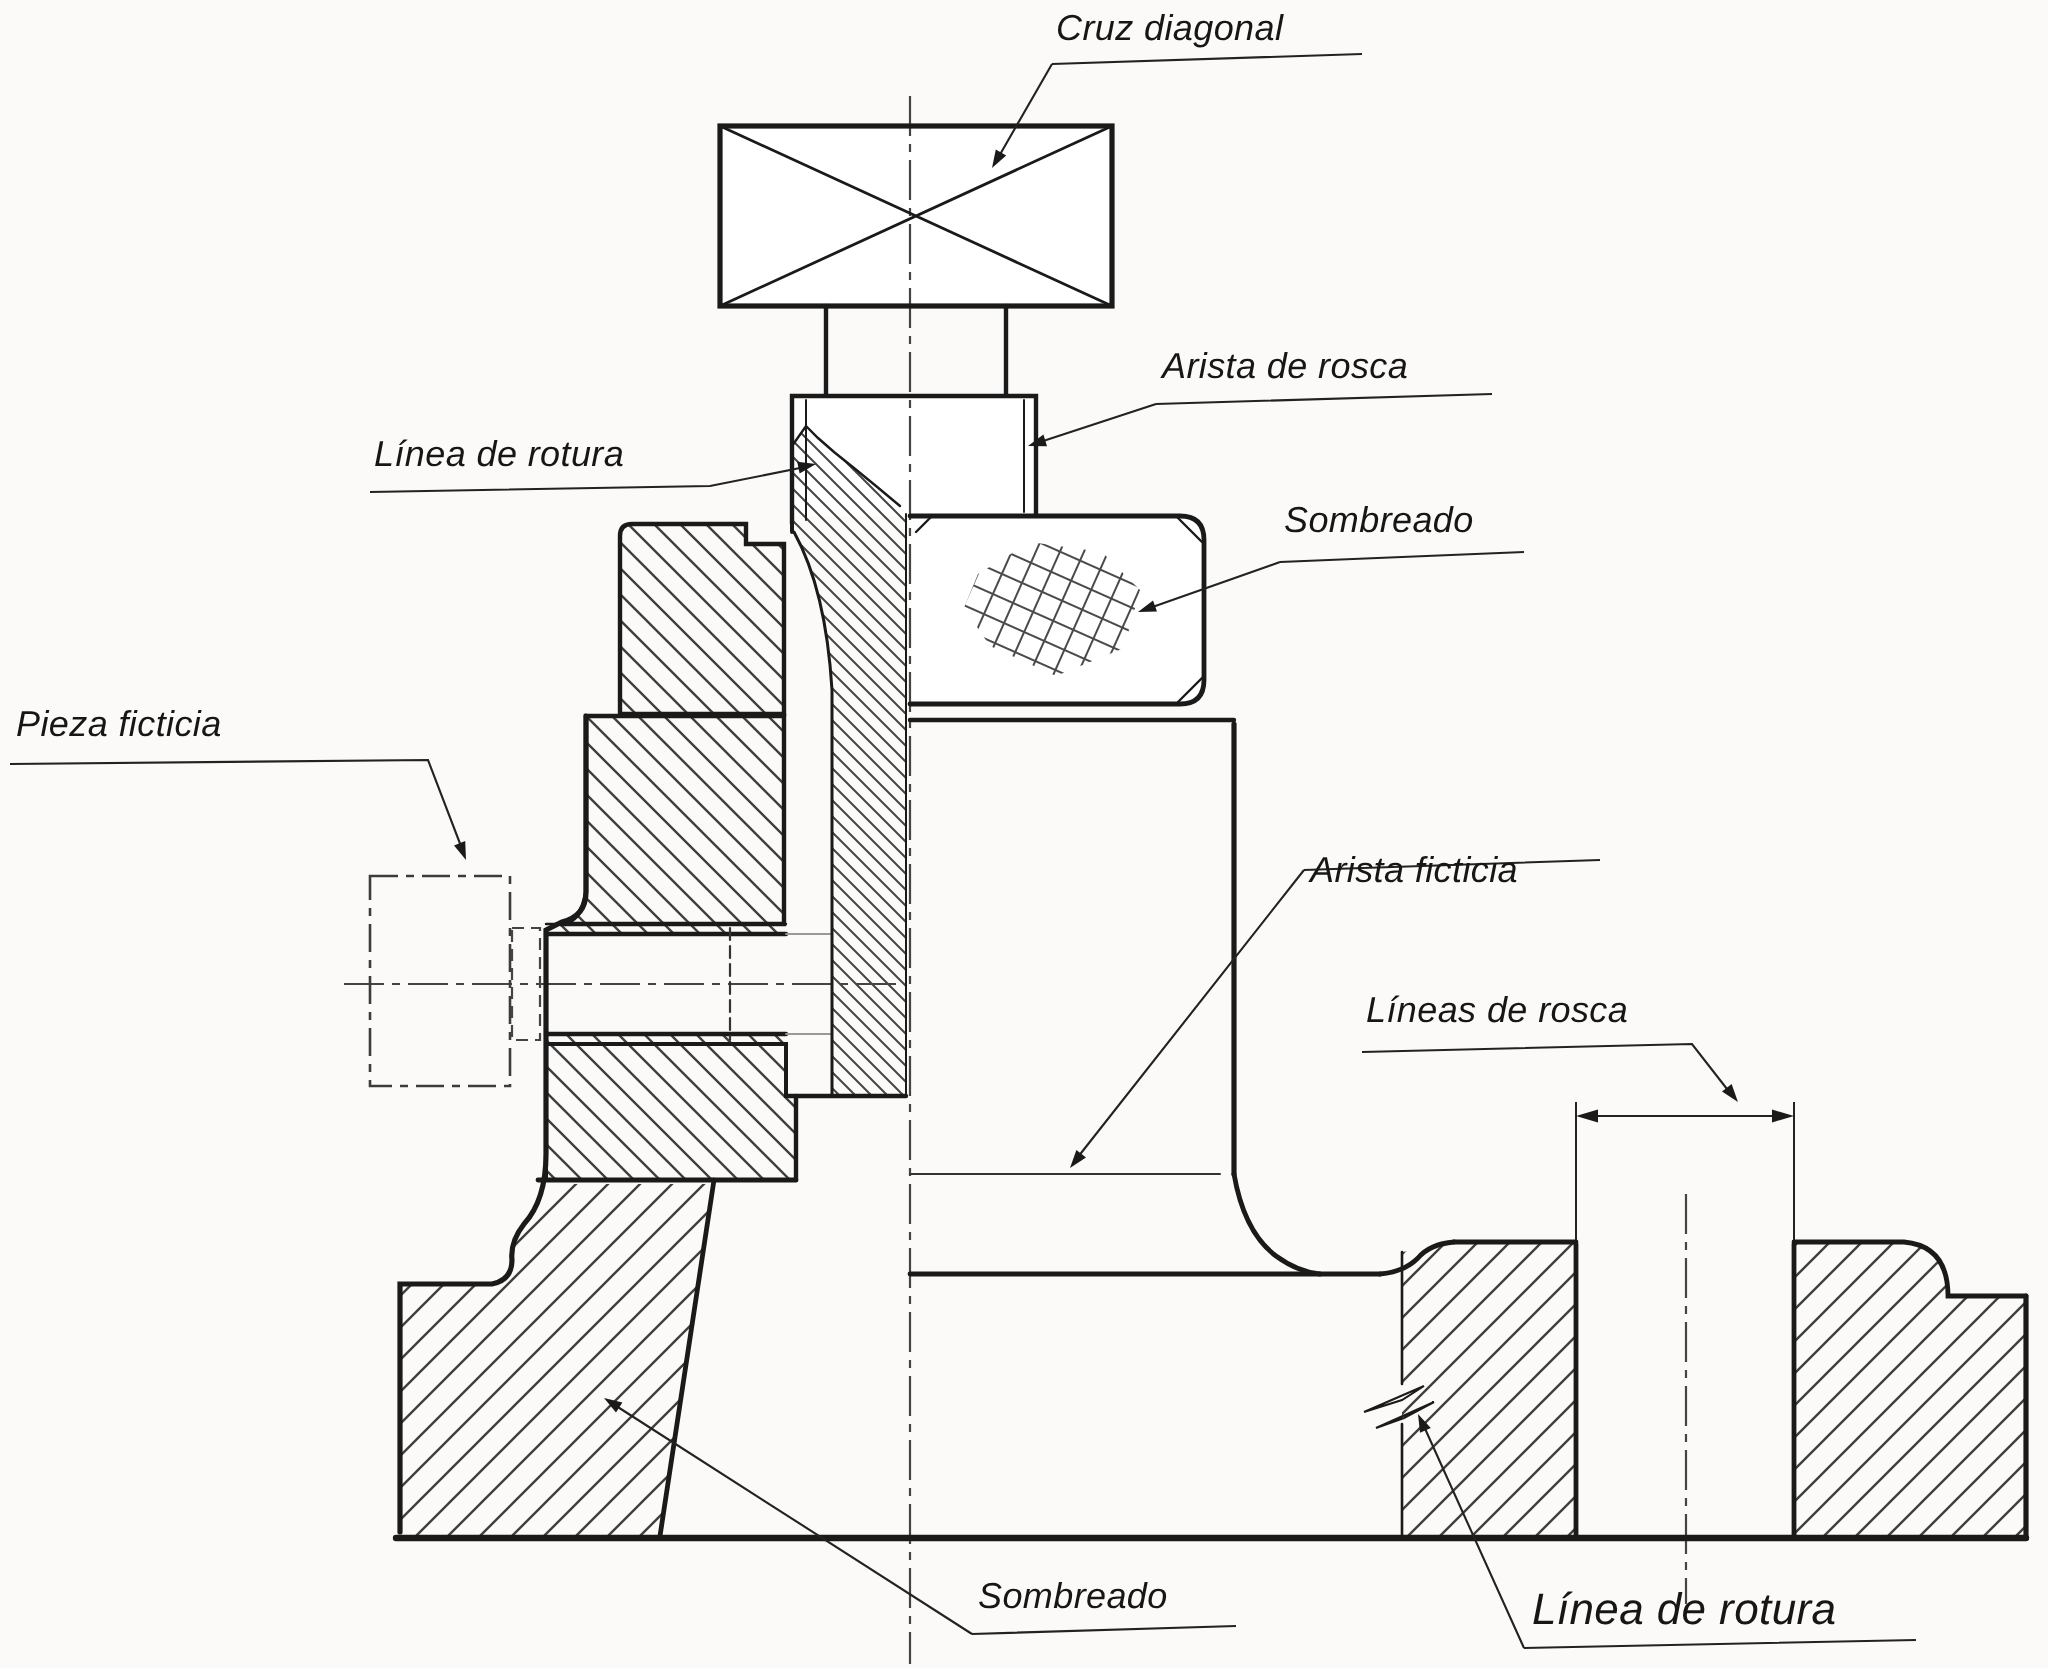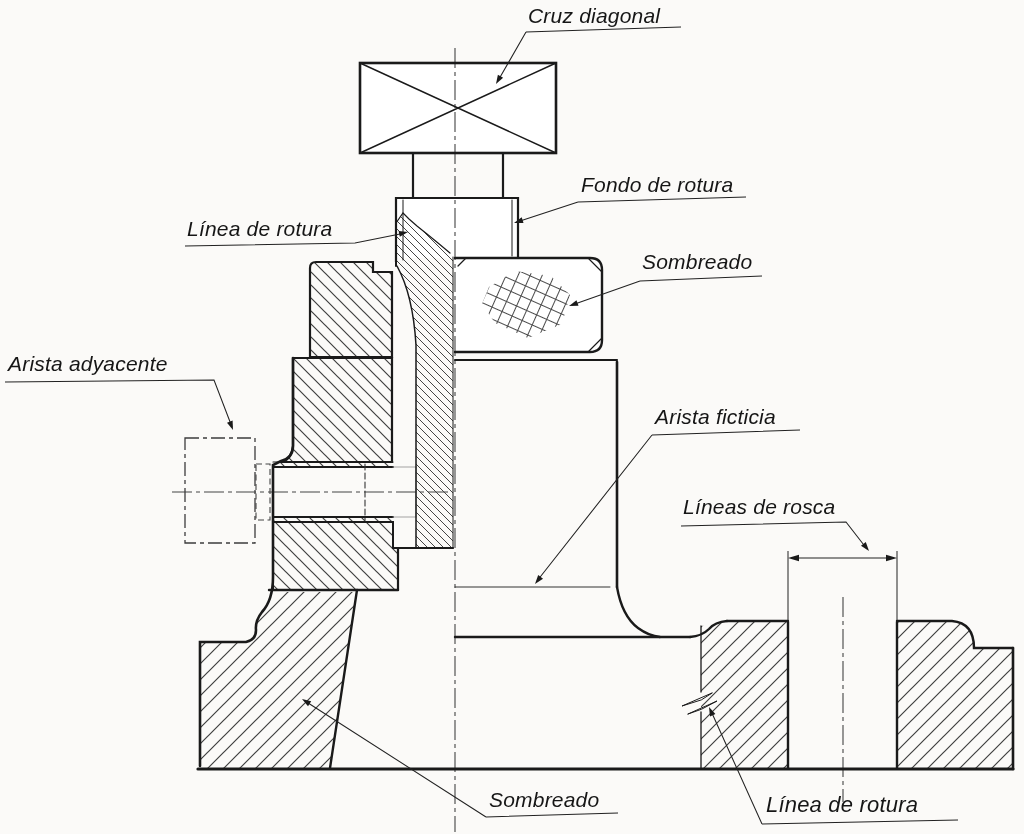--- a/index.html
+++ b/index.html
@@ -2,21 +2,21 @@
 <html><head>
 <meta charset="utf-8">
 <style>
   html,body{margin:0;padding:0;background:#e8e8e6;}
   #stage{
     position:relative;width:1024px;height:834px;background:#fbfaf8;
     font-family:"Liberation Sans",sans-serif;overflow:hidden;
   }
   #linework{position:absolute;left:0;top:0;}
   .callout{
-    position:absolute;font-style:italic;font-size:21px;color:#161616;
+    position:absolute;font-style:italic;font-size:18px;color:#161616;
     letter-spacing:.2px;white-space:nowrap;line-height:1;
   }
   .callout.big{font-size:22px;}
 </style>
 </head>
 <body>
 
 <div id="stage">
 
 <svg id="linework" width="1024" height="834" viewBox="0 0 1024 834">
@@ -153,22 +153,22 @@
     <polygon points="569,306 576.5,300.2 578.5,305.8"></polygon>
     <polygon points="233,430 227,422.7 232.6,420.5"></polygon>
     <polygon points="535,584 538.2,575 543,578.8"></polygon>
     <polygon points="869,551 861,545.8 865.8,542"></polygon>
     <polygon points="302,699 311.2,701.3 308,706.3"></polygon>
     <polygon points="709,707 715.4,714 710,716.4"></polygon>
   </g>
 </svg>
 
 <div class="callout" style="left:528px;top:5px">Cruz diagonal</div>
-<div class="callout" style="left:581px;top:174px">Fondo de rotura</div>
+<div class="callout" style="left:581px;top:174px">Arista de rosca</div>
 <div class="callout" style="left:187px;top:218px">Línea de rotura</div>
 <div class="callout" style="left:642px;top:251px">Sombreado</div>
-<div class="callout" style="left:8px;top:353px">Arista adyacente</div>
-<div class="callout" style="left:655px;top:406px">Arista ficticia</div>
+<div class="callout" style="left:8px;top:353px">Pieza ficticia</div>
+<div class="callout" style="left:655px;top:426px">Arista ficticia</div>
 <div class="callout" style="left:683px;top:496px">Líneas de rosca</div>
 <div class="callout" style="left:489px;top:789px">Sombreado</div>
 <div class="callout big" style="left:766px;top:794px">Línea de rotura</div>
 
 </div>
 
 </body></html>

